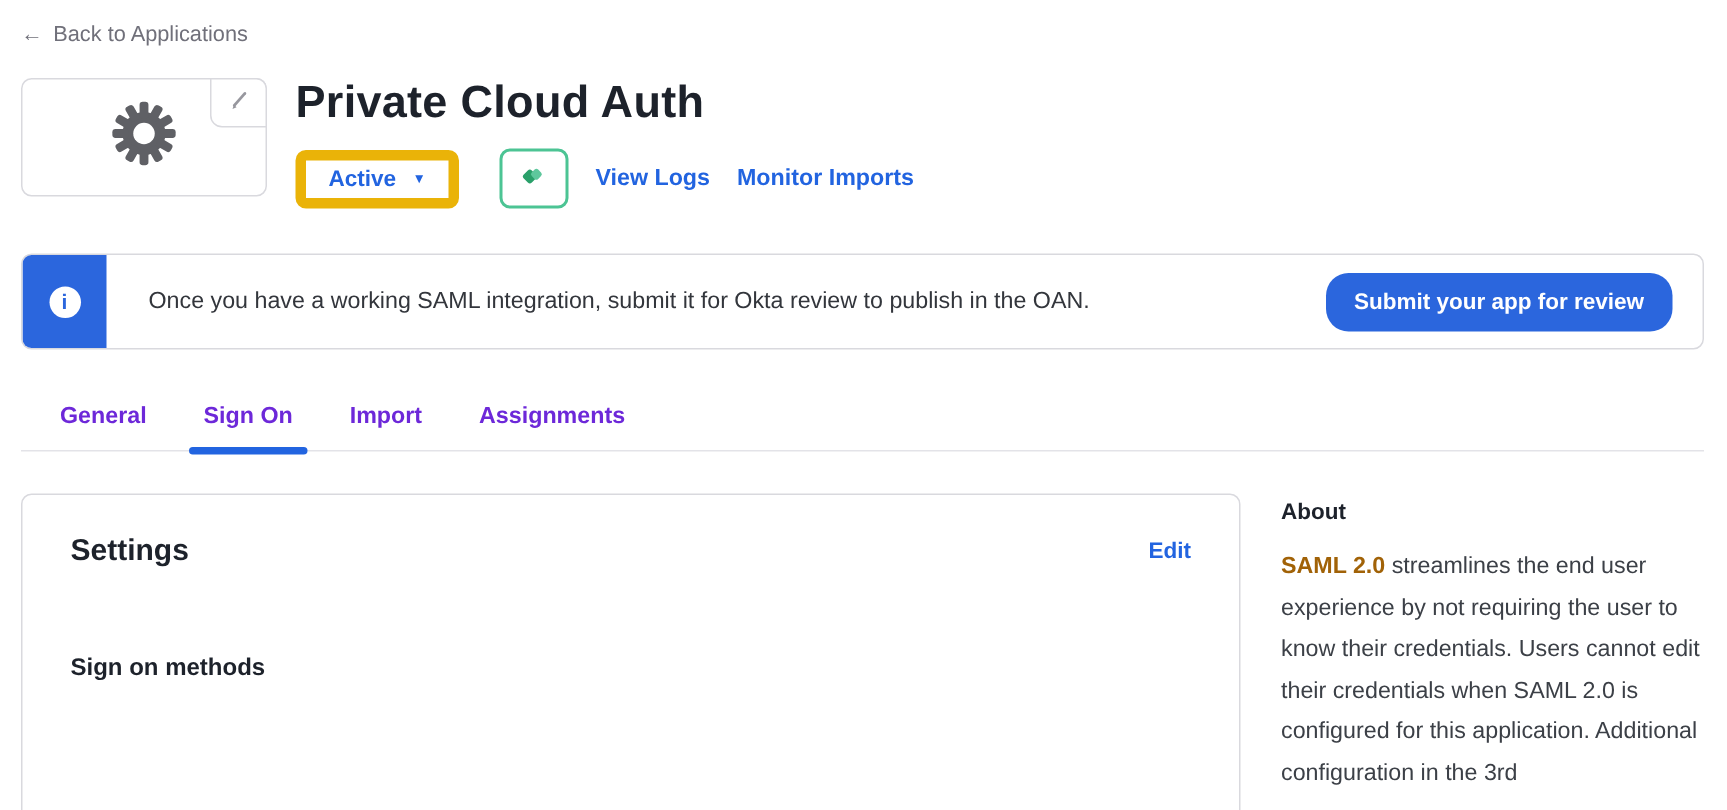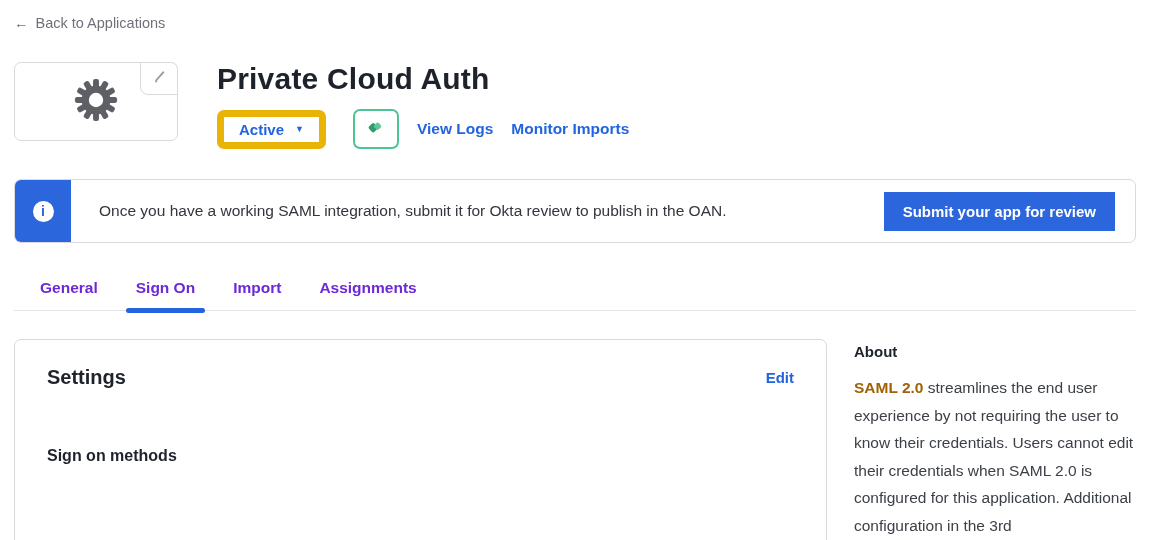--- a/index.html
+++ b/index.html
@@ -5,21 +5,21 @@
   * { margin:0; padding:0; box-sizing:border-box; }
   html,body { width:1151px; height:540px; overflow:hidden; background:#ffffff;
               font-family:"Liberation Sans", sans-serif; color:#2c2f36; }
   .page { padding:14px 15px 0 14px; }
 
   
   .back-link { display:inline-flex; align-items:center; gap:7px;
                color:#70707a; font-size:14.5px; cursor:pointer; }
 
   
-  .header-row { display:flex; margin-top:30px;gap:20px; }
+  .header-row { display:flex; margin-top:20px; }
   .app-icon-card { position:relative; width:164px; height:79px; flex:0 0 164px;
                    border:1px solid #d9d9de; border-radius:7px; background:#fff;
                    display:flex; align-items:center; justify-content:center; }
   .edit-badge { position:absolute; top:-1px; right:-1px; width:38px; height:33px;
                 background:#fff; border:1px solid #d9d9de;
                 border-top-right-radius:7px; border-bottom-left-radius:8px;
                 display:flex; align-items:center; justify-content:center; cursor:pointer; }
   .header-main { margin-left:19px; }
   .app-title { font-size:30px; font-weight:700; color:#1d222b; letter-spacing:.2px; line-height:34px; }
   .header-actions { display:flex; align-items:center; margin-top:13px; }
@@ -38,21 +38,21 @@
   .banner { margin-top:30px; height:64px; display:flex; align-items:center;
             border:1px solid #d9d9de; border-radius:7px; overflow:hidden; background:#fff; }
   .banner-strip { width:56px; align-self:stretch; flex:0 0 56px; background:#2b66dd;
                   display:flex; align-items:center; justify-content:center; }
   .info-circle { width:21px; height:21px; border-radius:50%; background:#ffffff;
                  color:#2b66dd; font-weight:700; font-size:14px;
                  display:flex; align-items:center; justify-content:center; }
   .banner-text { margin-left:28px; font-size:15.5px; color:#33363c; }
   .banner-spacer { flex:1; }
   .submit-btn { margin-right:20px; background:#2b66dd; color:#fff; border:none;
-                border-radius:0; height:39px; padding:0 19px; font-weight:700;
+                border-radius:15px; height:39px; padding:0 19px; font-weight:700;
                 font-size:15px; cursor:pointer; font-family:"Liberation Sans", sans-serif; }
 
   
   .tabs { margin-top:36px; display:flex; padding-left:16px; border-bottom:1px solid #e3e3e8; }
   .tab { position:relative; padding:0 10px 13px; margin-right:18px; cursor:pointer;
          font-weight:700; font-size:15.5px; color:#6d28d9; }
   .tab-indicator { position:absolute; left:0; right:0; bottom:-2.5px; height:5px;
                    border-radius:3px; background:#2264e0; }
 
   

